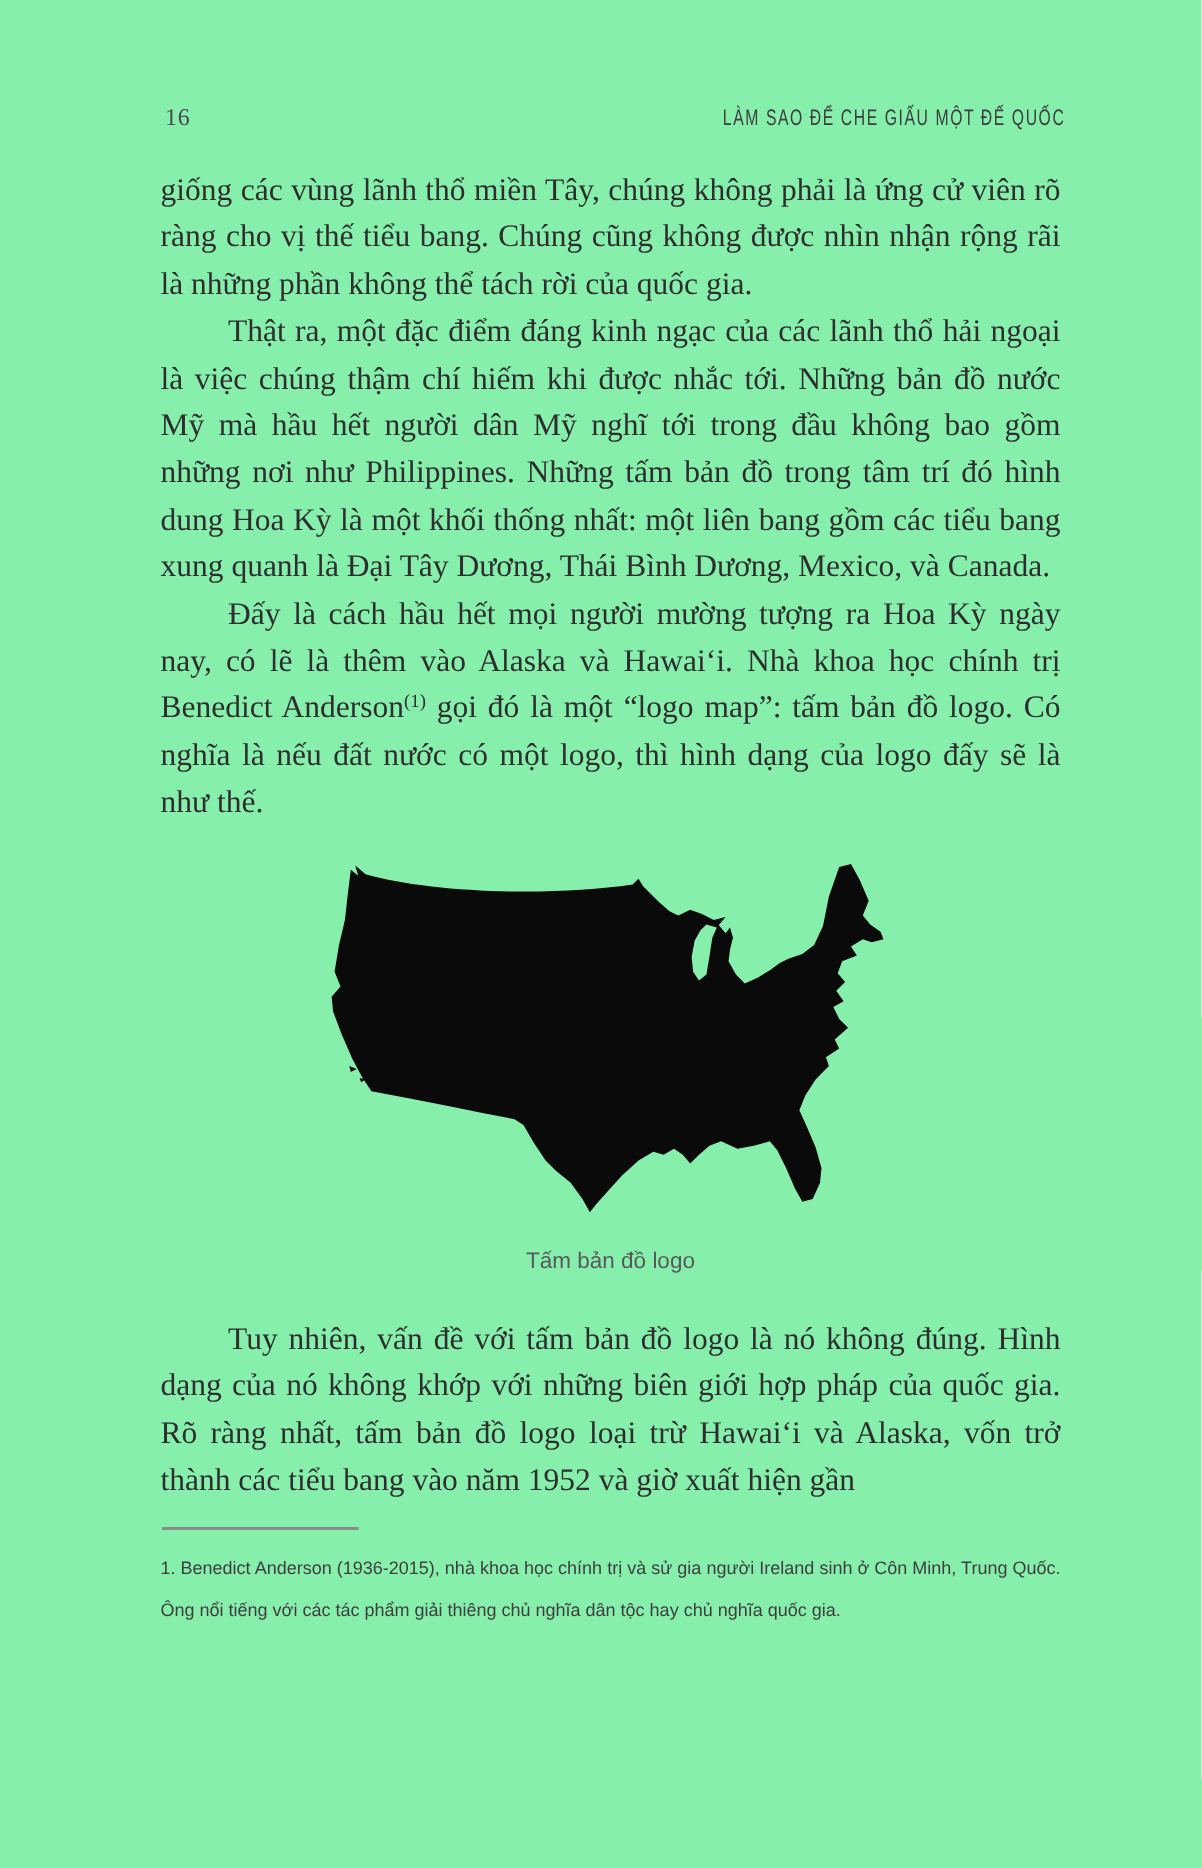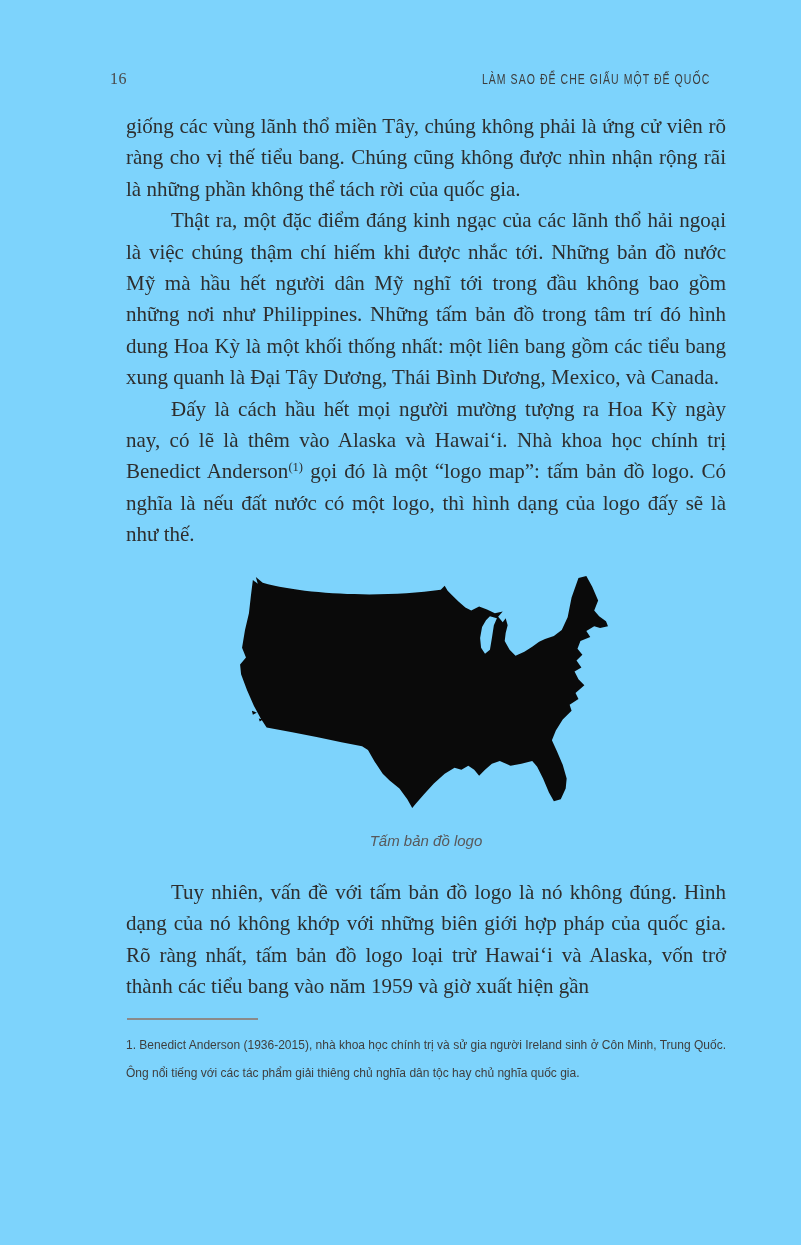--- a/index.html
+++ b/index.html
@@ -1,20 +1,20 @@
 <!DOCTYPE html>
 <html lang="vi"><head>
 <meta charset="utf-8">
 <style>
   html, body { margin: 0; padding: 0; background: #ffffff; }
   .page {
     position: relative;
     width: 801px;
     height: 1245px;
-    background: #7dd3fc;
+    background: #86efac;
     font-family: "Liberation Serif", serif;
     overflow: hidden;
   }
   
   .running-header {
     position: absolute;
     top: 70px;
     left: 110px;
     width: 600px;
     display: flex;
@@ -33,41 +33,40 @@
     letter-spacing: 1.5px;
     white-space: nowrap;
     transform: scaleX(0.70);
     transform-origin: right center;
     color: #3d3d3d;
   }
   
   .content {
     position: absolute;
     top: 111px;
-    left: 126px;
+    left: 107px;
     width: 600px;
     font-size: 21px;
     line-height: 31.4px;
     color: #2e2e2e;
     text-align: justify;
   }
   .content p { margin: 0; }
   .content p.indent { text-indent: 45px; }
   .italic { }
   .fnref {
     font-size: 12.5px;
     line-height: 0;
     vertical-align: 7px;
     letter-spacing: 0;
   }
   
   .figure {
     margin: 23px 0 0 0;
     text-align: center;
-    font-style: italic;
   }
   .figure svg {
     display: block;
     margin: 0 auto;
     width: 374px;
     height: 241px;
   }
   .figure .caption {
     margin-top: 16px;
     font-family: "Liberation Sans", sans-serif;
@@ -148,21 +147,21 @@
                  L104,171 L80,166 L54,161 L28,156
                  L22,147 L15,134 L8,118 L2,102 L1,92
                  L7,85 L3,75
                  L6,57 L10,40 L12,22 Z
                  M13,139 l5,2 l-4,2 Z
                  M20,147 l4,1 l-3,2 Z" fill="#0a0a0a"></path>
       </svg>
       <figcaption class="caption">Tấm bản đồ logo</figcaption>
     </figure>
 
-    <p class="indent para-after-figure"><span>Tuy nhiên, vấn đề với tấm bản đồ logo là nó không đúng. Hình dạng của nó không khớp với những biên giới hợp pháp của quốc gia. Rõ ràng nhất, tấm bản đồ logo loại trừ Hawaiʻi và Alaska, vốn trở thành các tiểu bang vào năm 1959 và giờ xuất hiện gần</span></p>
+    <p class="indent para-after-figure"><span>Tuy nhiên, vấn đề với tấm bản đồ logo là nó không đúng. Hình dạng của nó không khớp với những biên giới hợp pháp của quốc gia. Rõ ràng nhất, tấm bản đồ logo loại trừ Hawaiʻi và Alaska, vốn trở thành các tiểu bang vào năm 1952 và giờ xuất hiện gần</span></p>
 
     <div class="footnote">
       <div class="footnote-rule"></div>
       <div>1. Benedict Anderson (1936-2015), nhà khoa học chính trị và sử gia người Ireland sinh ở Côn Minh, Trung Quốc. Ông nổi tiếng với các tác phẩm giải thiêng chủ nghĩa dân tộc hay chủ nghĩa quốc gia.</div>
     </div>
 
   </div>
 
 </div>
 

